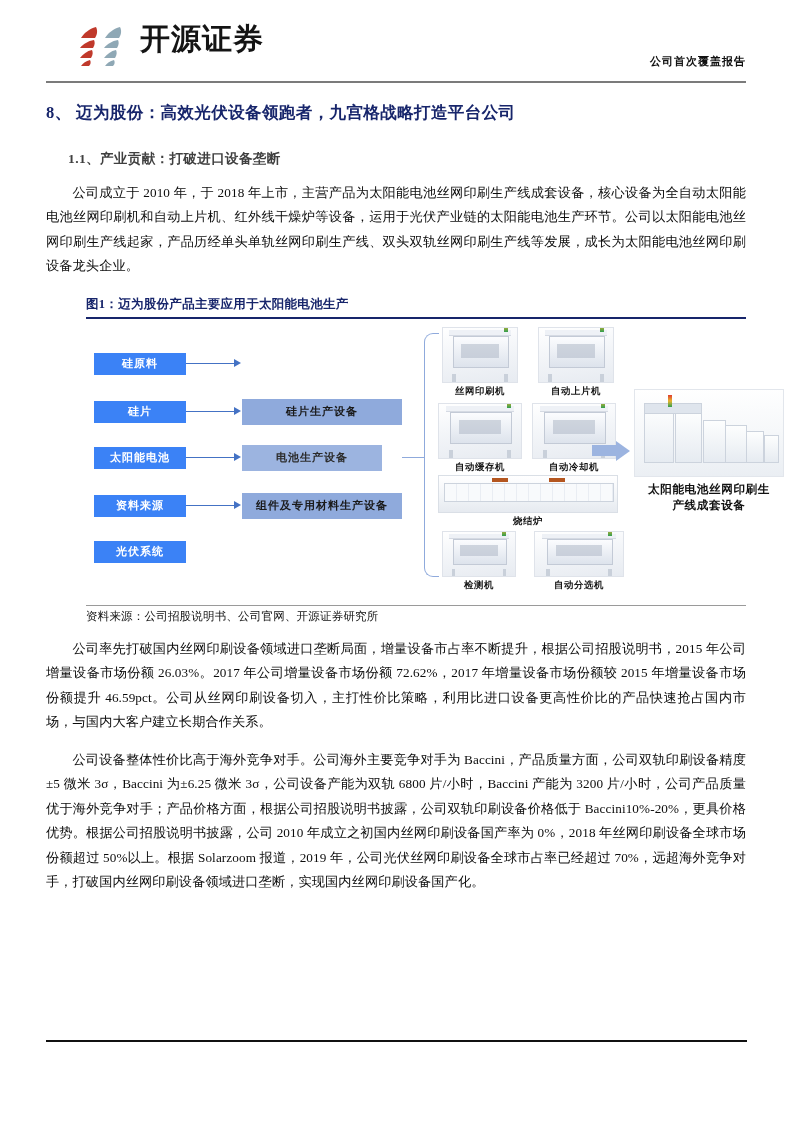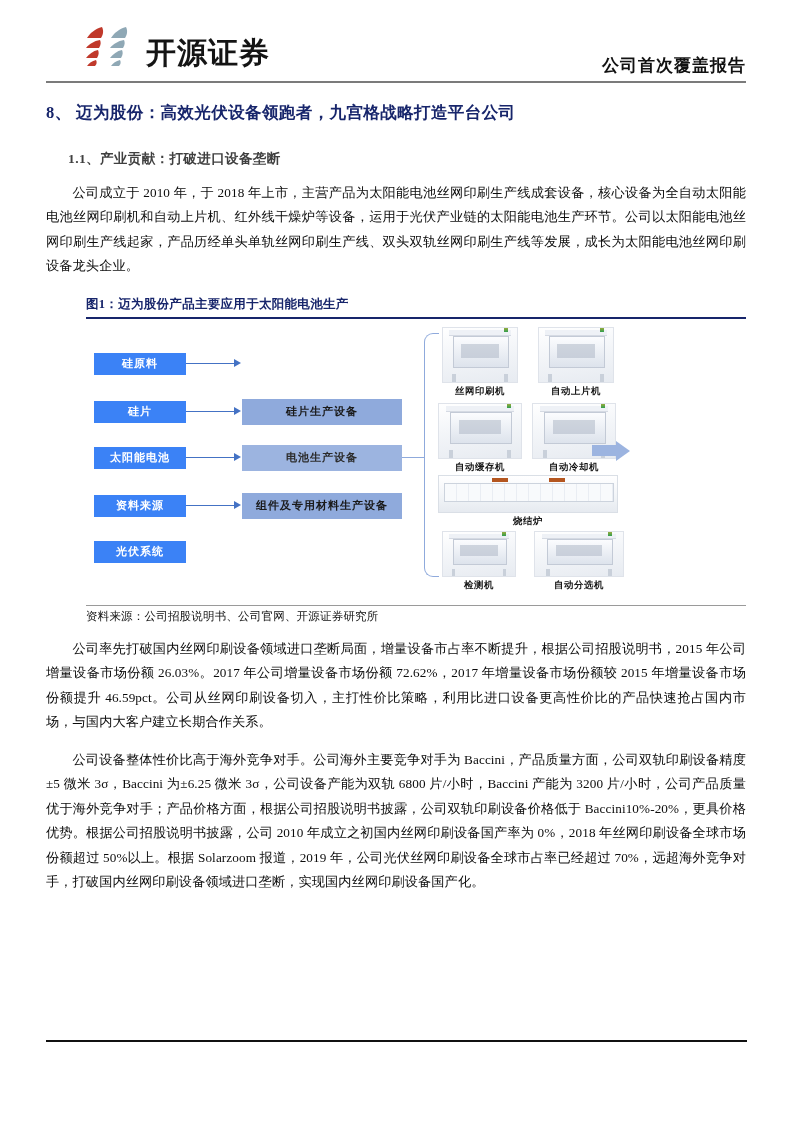--- a/index.html
+++ b/index.html
@@ -20,24 +20,24 @@
   
   .page-header {
     position: absolute;
     left: 46px;
     top: 18px;
     width: 700px;
     height: 66px;
   }
   .logo-block {
     position: absolute;
-    left: 36px;
+    left: 30px;
     top: 6px;
     display: flex;
-    align-items: flex-end;
+    align-items: flex-start;
     gap: 10px;
   }
   .logo-mark {
     width: 54px;
     height: 44px;
     position: relative;
   }
   .logo-text {
     font-family: "Liberation Sans", "DejaVu Sans", sans-serif;
     font-size: 30px;
@@ -45,21 +45,21 @@
     letter-spacing: 1px;
     color: #141414;
     line-height: 1;
     white-space: nowrap;
   }
   .header-title {
     position: absolute;
     right: 0px;
     top: 36px;
     font-family: "Liberation Serif", "DejaVu Serif", serif;
-    font-size: 17px;
+    font-size: 11px;
     font-weight: 700;
     color: #111;
     letter-spacing: 1px;
     white-space: nowrap;
   }
   .header-rule {
     position: absolute;
     left: 0;
     right: 0;
     top: 63px;
@@ -377,21 +377,21 @@
       <div class="arrow-line" style="left:100px; top:44px;  width:48px;"></div>
       <div class="arrow-head" style="left:148px; top:40px;"></div>
       <div class="arrow-line" style="left:100px; top:92px;  width:48px;"></div>
       <div class="arrow-head" style="left:148px; top:88px;"></div>
       <div class="arrow-line" style="left:100px; top:138px; width:48px;"></div>
       <div class="arrow-head" style="left:148px; top:134px;"></div>
       <div class="arrow-line" style="left:100px; top:186px; width:48px;"></div>
       <div class="arrow-head" style="left:148px; top:182px;"></div>
 
       <div class="chain-box light" style="left:156px; top:80px;  width:160px; height:26px;">硅片生产设备</div>
-      <div class="chain-box light2" style="left:156px; top:126px; width:160px; height:26px;text-align:center;">电池生产设备</div>
+      <div class="chain-box light2" style="left:156px; top:126px; width:140px; height:26px;text-align:center;">电池生产设备</div>
       <div class="chain-box light" style="left:156px; top:174px; width:160px; height:26px;">组件及专用材料生产设备</div>
 
       <div class="bracket-stem" style="left:316px; top:138px; width:22px;"></div>
       <div class="bracket" style="left:338px; top:14px; width:14px; height:242px;"></div>
 
       <div class="machine" style="left:356px; top:8px; width:76px;">
         <div class="frame" style="height:54px;">
           <div class="cap"></div>
           <div class="lamp"></div>
           <div class="leg-l"></div>
@@ -455,20 +455,34 @@
           <div class="leg-r"></div>
         </div>
         <div class="mlabel">自动分选机</div>
       </div>
 
       <div class="big-arrow" style="left:506px; top:122px;">
         <div class="shaft"></div>
         <div class="tip"></div>
       </div>
 
+      <div class="line-photo" style="left:548px; top:70px; width:150px;">
+        <div class="lp-frame" style="height:86px;">
+          <div class="lp-unit" style="left:6%;  width:19%; height:62%;"></div>
+          <div class="lp-unit" style="left:27%; width:17%; height:58%;"></div>
+          <div class="lp-unit" style="left:46%; width:14%; height:48%;"></div>
+          <div class="lp-unit" style="left:61%; width:13%; height:42%;"></div>
+          <div class="lp-unit" style="left:75%; width:11%; height:36%;"></div>
+          <div class="lp-unit" style="left:87%; width:9%;  height:31%;"></div>
+          <div class="lp-roof" style="left:6%; top:16%; width:38%; height:10%;"></div>
+          <div class="lp-lamp" style="left:22%; top:6%;"></div>
+        </div>
+        <div class="lplabel">太阳能电池丝网印刷生</div>
+        <div class="lplabel" style="margin-top:0">产线成套设备</div>
+      </div>
 
     </div>
 
     <div class="fig-source">资料来源：公司招股说明书、公司官网、开源证券研究所</div>
   </div>
 
   <p class="body">公司率先打破国内丝网印刷设备领域进口垄断局面，增量设备市占率不断提升，根据公司招股说明书，2015 年公司增量设备市场份额 26.03%。2017 年公司增量设备市场份额 72.62%，2017 年增量设备市场份额较 2015 年增量设备市场份额提升 46.59pct。公司从丝网印刷设备切入，主打性价比策略，利用比进口设备更高性价比的产品快速抢占国内市场，与国内大客户建立长期合作关系。</p>
   <p class="body">公司设备整体性价比高于海外竞争对手。公司海外主要竞争对手为 Baccini，产品质量方面，公司双轨印刷设备精度±5 微米 3σ，Baccini 为±6.25 微米 3σ，公司设备产能为双轨 6800 片/小时，Baccini 产能为 3200 片/小时，公司产品质量优于海外竞争对手；产品价格方面，根据公司招股说明书披露，公司双轨印刷设备价格低于 Baccini10%-20%，更具价格优势。根据公司招股说明书披露，公司 2010 年成立之初国内丝网印刷设备国产率为 0%，2018 年丝网印刷设备全球市场份额超过 50%以上。根据 Solarzoom 报道，2019 年，公司光伏丝网印刷设备全球市占率已经超过 70%，远超海外竞争对手，打破国内丝网印刷设备领域进口垄断，实现国内丝网印刷设备国产化。</p>
 
 </div>

